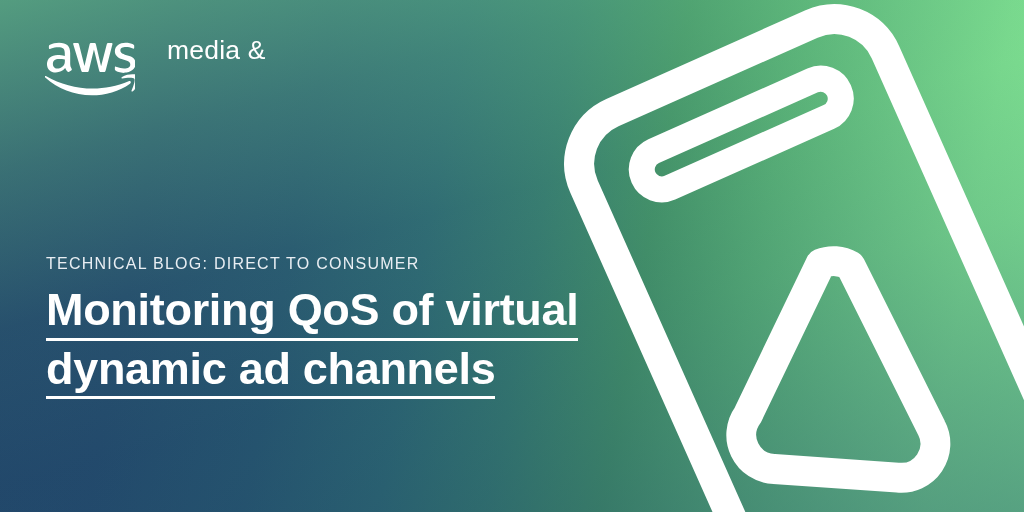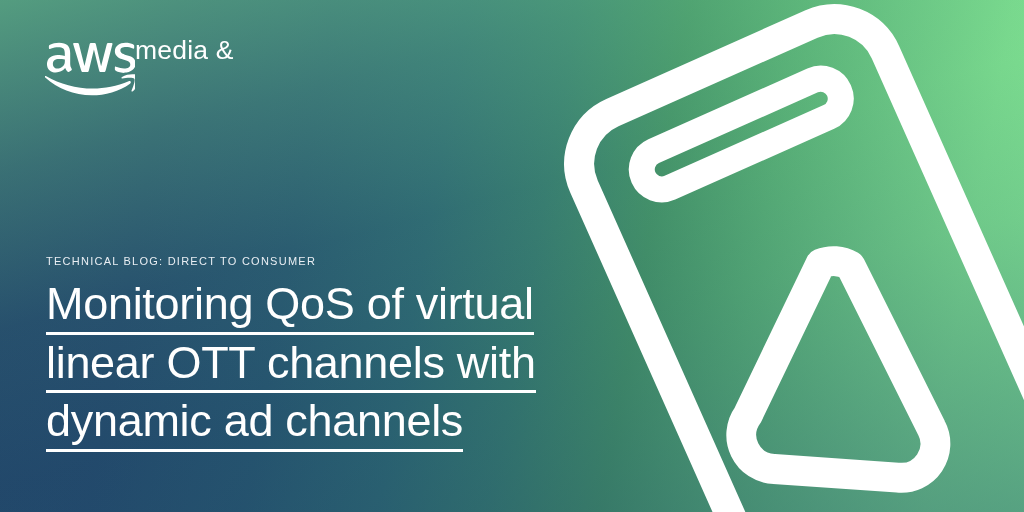--- a/index.html
+++ b/index.html
@@ -63,21 +63,21 @@
     overflow: visible;
   }
 
   
   .logo-lockup {
     position: absolute;
     left: 45px;
     top: 35px;
     display: flex;
     align-items: flex-start;
-    gap: 0;
+    gap: 32px;
   }
   .aws-mark {
     width: 90px;
     height: 58px;
     margin-top: 4px;
   }
   .aws-mark svg {
     display: block;
     width: 100%;
     height: 100%;
@@ -94,30 +94,30 @@
 
   
   .copy-block {
     position: absolute;
     left: 46px;
     top: 255px;
     width: 660px;
   }
   .eyebrow {
     color: #e9eef3;
-    font-size: 11px;
+    font-size: 16px;
     font-weight: 400;
     letter-spacing: 1.25px;
     margin-bottom: 13px;
     white-space: nowrap;
   }
   .headline {
     margin: 0;
     font-size: 45px;
-    font-weight: 400;
+    font-weight: 700;
     line-height: 1.06;
     color: #ffffff;
     letter-spacing: -0.3px;
   }
   .headline-line {
     display: block;
     position: relative;
     padding-bottom: 7px;
     margin-bottom: 4px;
     width: fit-content;
@@ -172,18 +172,17 @@
     </div>
     <div class="brand-text">
       <span>media &amp;</span>
     </div>
   </div>
 
   <div class="copy-block">
     <div class="eyebrow">TECHNICAL BLOG: DIRECT TO CONSUMER</div>
     <h1 class="headline">
       <span class="headline-line">Monitoring QoS of virtual</span>
-      <span class="headline-line">linear OTT channels with</span>
       <span class="headline-line">dynamic ad channels</span>
     </h1>
   </div>
 
 </div>
 
 </body></html>

